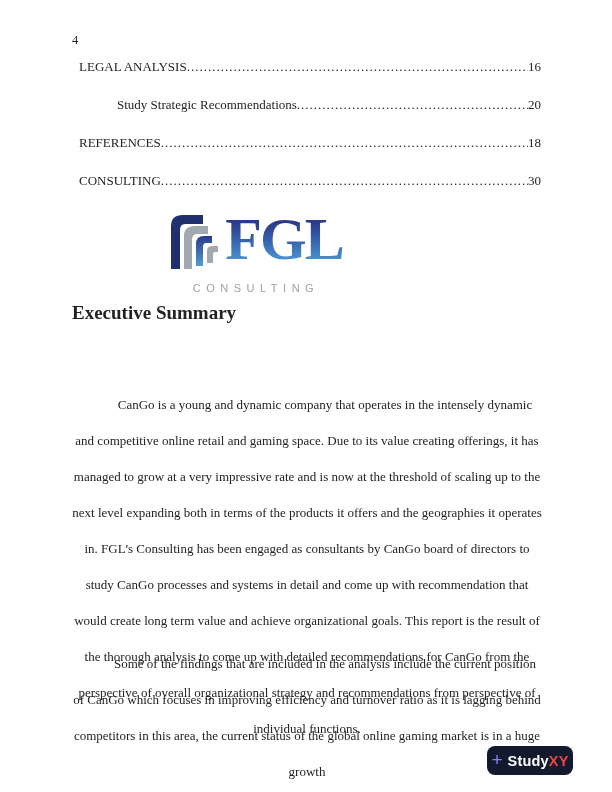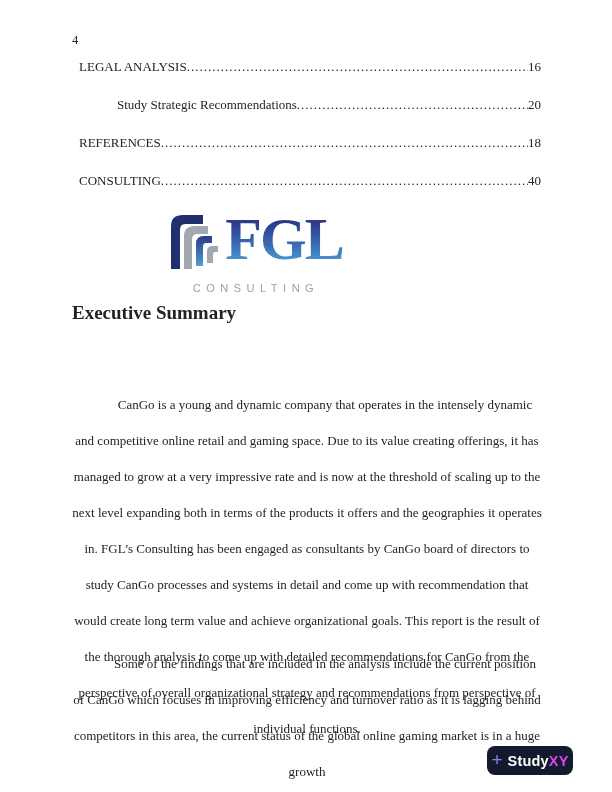--- a/index.html
+++ b/index.html
@@ -118,21 +118,21 @@
     font-weight: 300;
     line-height: 1;
     margin-top: -2px;
   }
   .badge-text {
     font-size: 14.5px;
     font-weight: 700;
     color: #ffffff;
     letter-spacing: 0.2px;
   }
-  .badge-text .xy { color: #d946ef; }
+  .badge-text .xy { color: #ef4444; }
 </style>
 </head>
 <body>
 
 <div class="page">
 
   <div class="pagenum">4</div>
 
   <div class="toc">
     <div class="toc-row">
@@ -146,21 +146,21 @@
         <span class="toc-page">20</span>
     </div>
     <div class="toc-row">
       <span>REFERENCES</span>
         <span class="toc-dots"></span>
         <span class="toc-page">18</span>
     </div>
     <div class="toc-row">
       <span>CONSULTING</span>
         <span class="toc-dots"></span>
-        <span class="toc-page">40</span>
+        <span class="toc-page">30</span>
     </div>
   </div>
 
   <div class="logo">
     <div class="logo-top">
       <svg class="logo-mark" viewBox="0 0 52 56" xmlns="http://www.w3.org/2000/svg">
         <defs>
           <linearGradient id="fglg" x1="0" y1="0" x2="0" y2="1">
             <stop offset="0" stop-color="#2b3a8a"></stop>
             <stop offset="1" stop-color="#4f9fd4"></stop>

